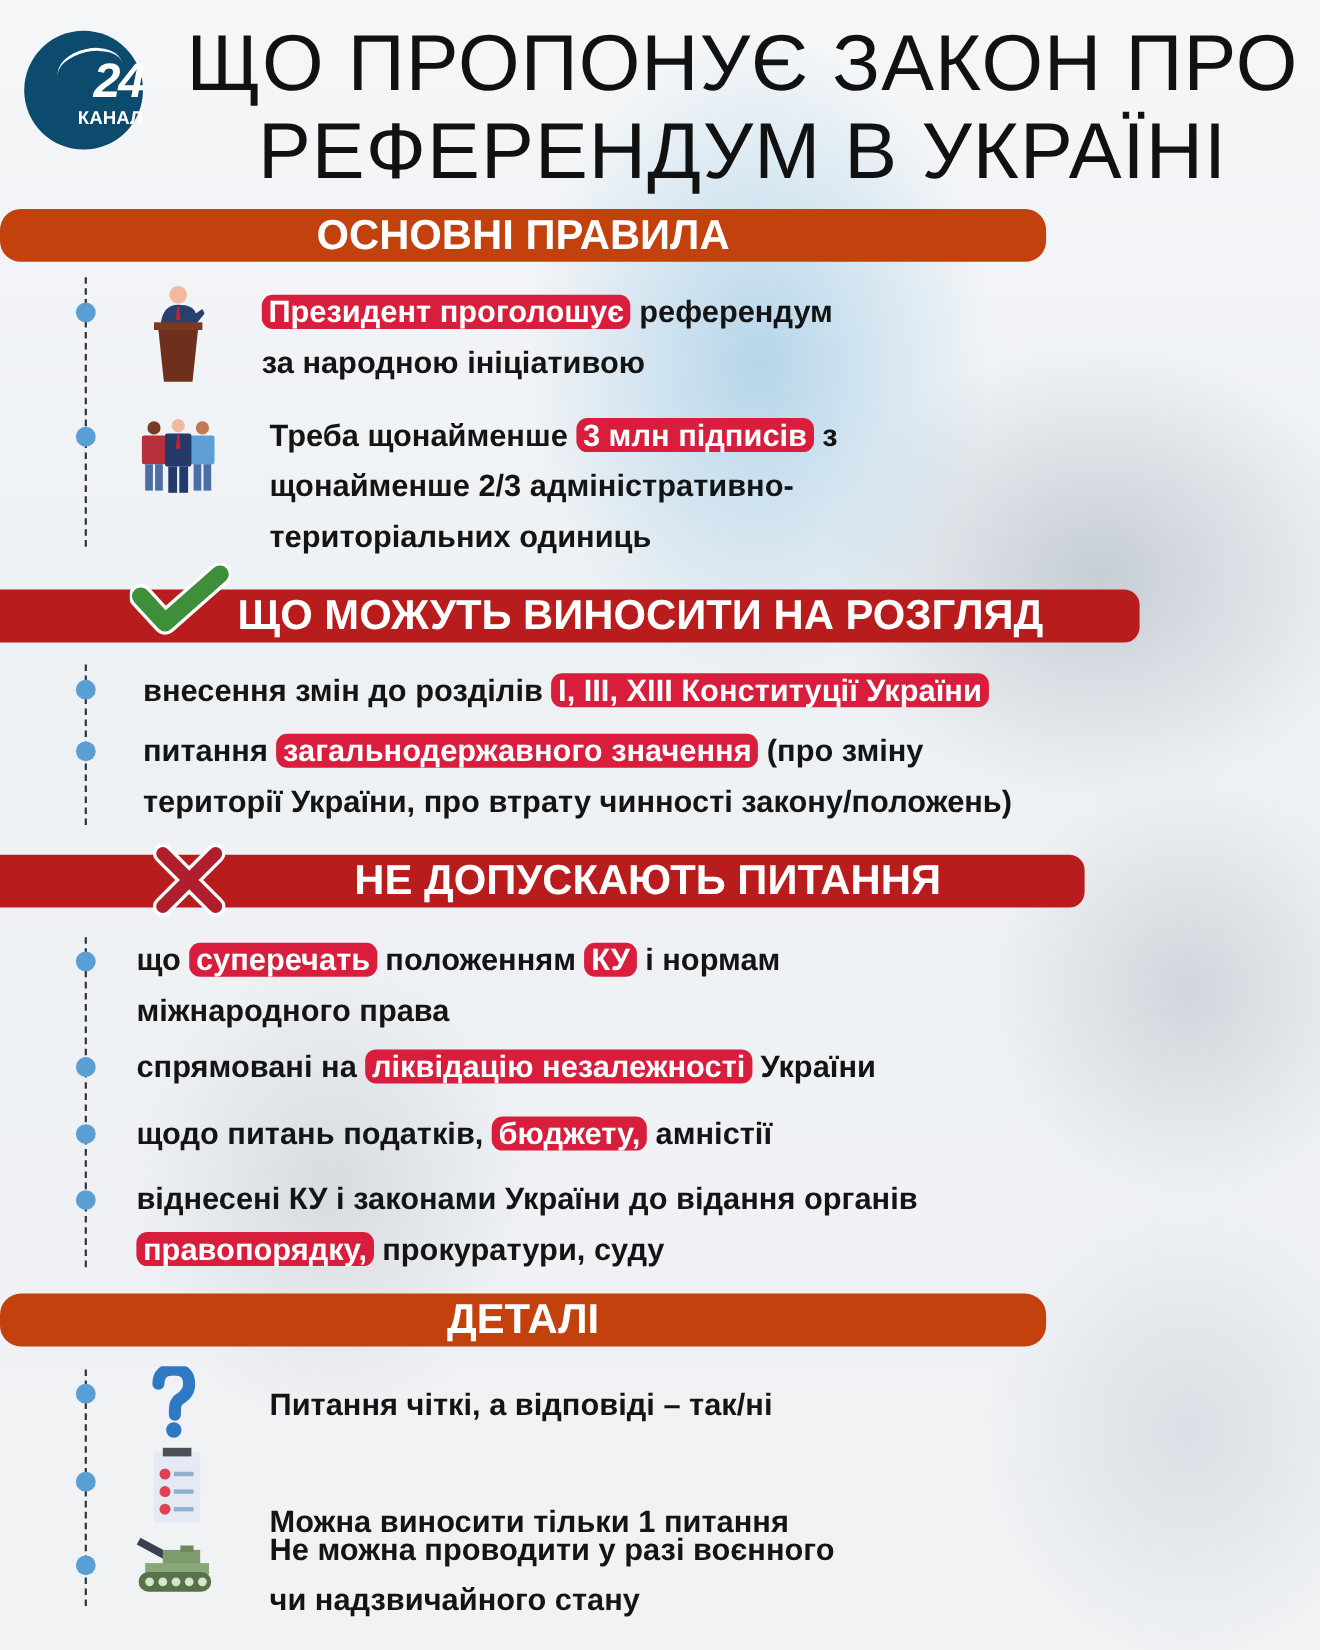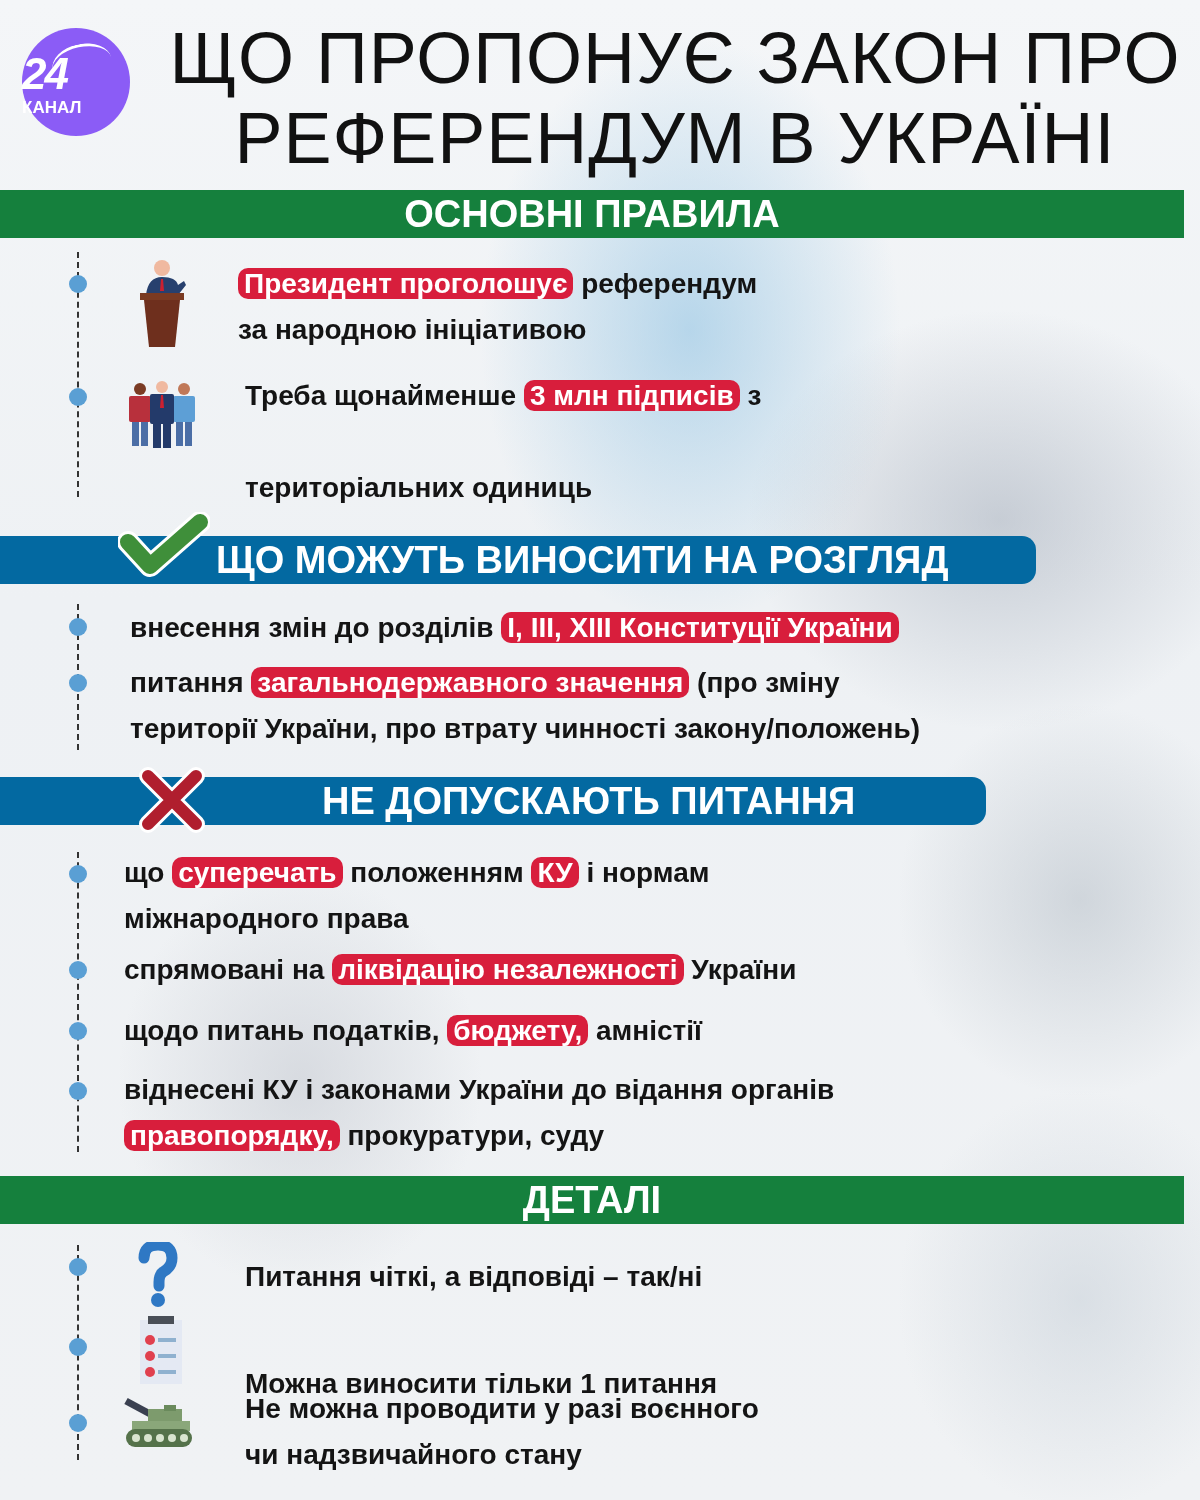--- a/index.html
+++ b/index.html
@@ -14,21 +14,21 @@
       radial-gradient(ellipse 260px 280px at 1080px 900px, rgba(170,180,190,0.45), rgba(170,180,190,0) 70%),
       radial-gradient(ellipse 260px 300px at 300px 1080px, rgba(180,185,195,0.40), rgba(180,185,195,0) 70%),
       radial-gradient(ellipse 260px 300px at 1080px 1300px, rgba(190,200,210,0.45), rgba(190,200,210,0) 70%),
       linear-gradient(180deg, #f4f6f8 0%, #eef1f4 40%, #f0f2f4 100%);
   }
   .abs { position: absolute; }
 
   
   .logo {
     left: 22px; top: 28px; width: 108px; height: 108px; border-radius: 50%;
-    background: #8b5cf6; color: #fff; text-align: left;
+    background: #0c4a6e; color: #fff; text-align: right;
   }
   .logo .num {
     position: absolute; left: 0; right: 0; top: 24px;
     font-size: 44px; font-weight: 900; font-style: italic; letter-spacing: -2px; line-height: 44px;
   }
   .logo .arc {
     position: absolute; left: 30px; top: 16px; width: 60px; height: 40px;
     border-top: 3px solid #fff; border-radius: 50% 50% 0 0; transform: rotate(-12deg);
   }
   .logo .sub {
@@ -40,23 +40,23 @@
   .title {
     left: 150px; top: 18px; width: 1050px; text-align: center;
     font-size: 72px; font-weight: 400; line-height: 80px; color: #111;
     letter-spacing: 1px;
   }
 
   
   .band {
     height: 48px; color: #fff; font-weight: 900; font-size: 38px; line-height: 48px;
   }
-  .band.full { left: 0; width: 1184px; background: #15803d; text-align: center; }
+  .band.full { left: 0; width: 951px; background: #c2410c; text-align: center; border-radius: 19px; }
   .band.tag {
-    background: #0369a1; border-radius: 0 14px 14px 0; left: 0;
+    background: #b91c1c; border-radius: 0 14px 14px 0; left: 0;
   }
   .band.tag span { position: absolute; }
 
   
   .timeline {
     width: 0; border-left: 2px dashed #333;
   }
   .dot {
     width: 18px; height: 18px; border-radius: 50%; background: #5a9fd4;
   }
@@ -115,21 +115,21 @@
     <rect x="37" y="44" width="8" height="24" fill="#233a6a"></rect>
 </svg>
 
 <div class="abs txt" style="left:238px; top:261px;">
   <span class="hl">Президент проголошує</span><span> референдум</span><br>
   <span>за народною ініціативою</span>
 </div>
 
 <div class="abs txt" style="left:245px; top:373px;">
   <span>Треба щонайменше </span><span class="hl">3 млн підписів</span><span> з</span><br>
-  <br>
+  <span>щонайменше 2/3 адміністративно-</span><br>
   <span>територіальних одиниць</span>
 </div>
 
 <div class="abs band tag" style="top:536px; width:1036px;">
   <span style="left:216px;">ЩО МОЖУТЬ ВИНОСИТИ НА РОЗГЛЯД</span>
 </div>
 <svg class="icon" style="left:118px; top:512px;" width="92" height="66" viewBox="0 0 92 66">
   <path d="M10 30 L32 54 L82 10" fill="none" stroke="#ffffff" stroke-width="22" stroke-linecap="round" stroke-linejoin="round"></path>
   <path d="M10 30 L32 54 L82 10" fill="none" stroke="#3f8f3a" stroke-width="16" stroke-linecap="round" stroke-linejoin="round"></path>
 </svg>

